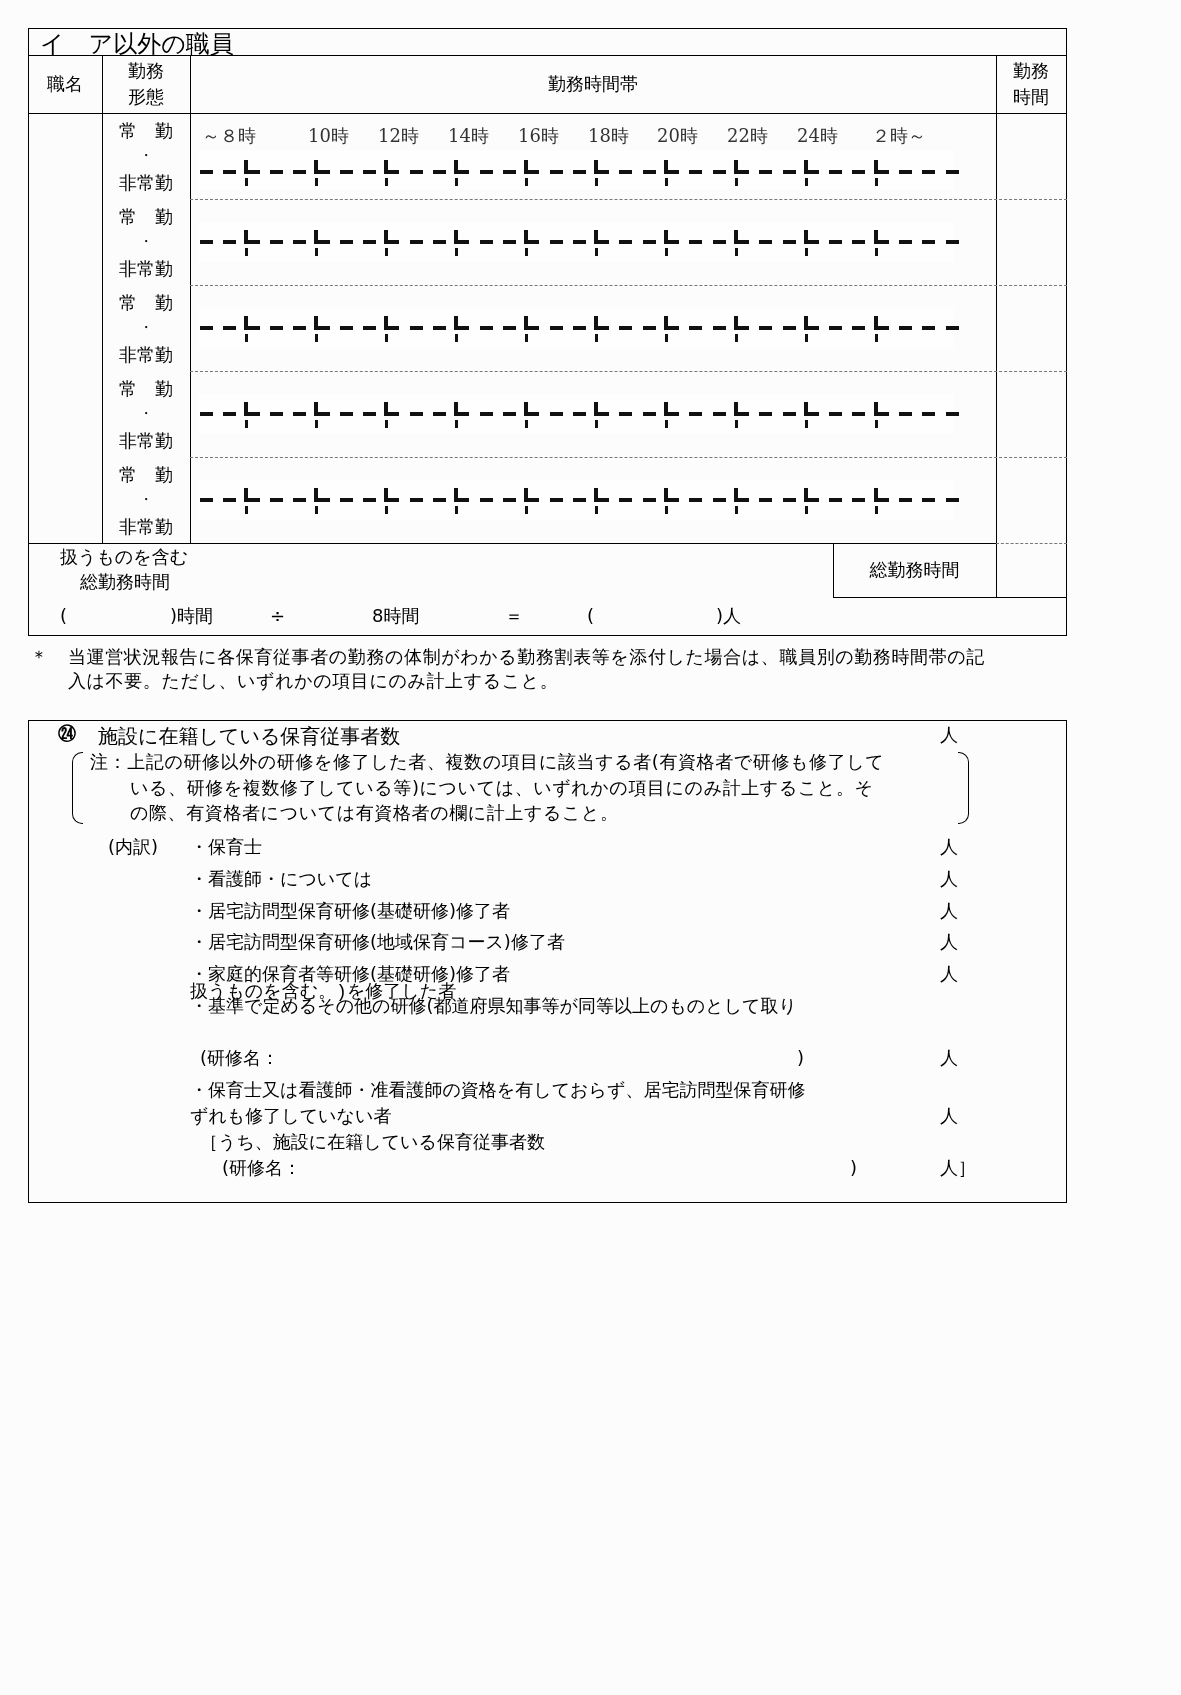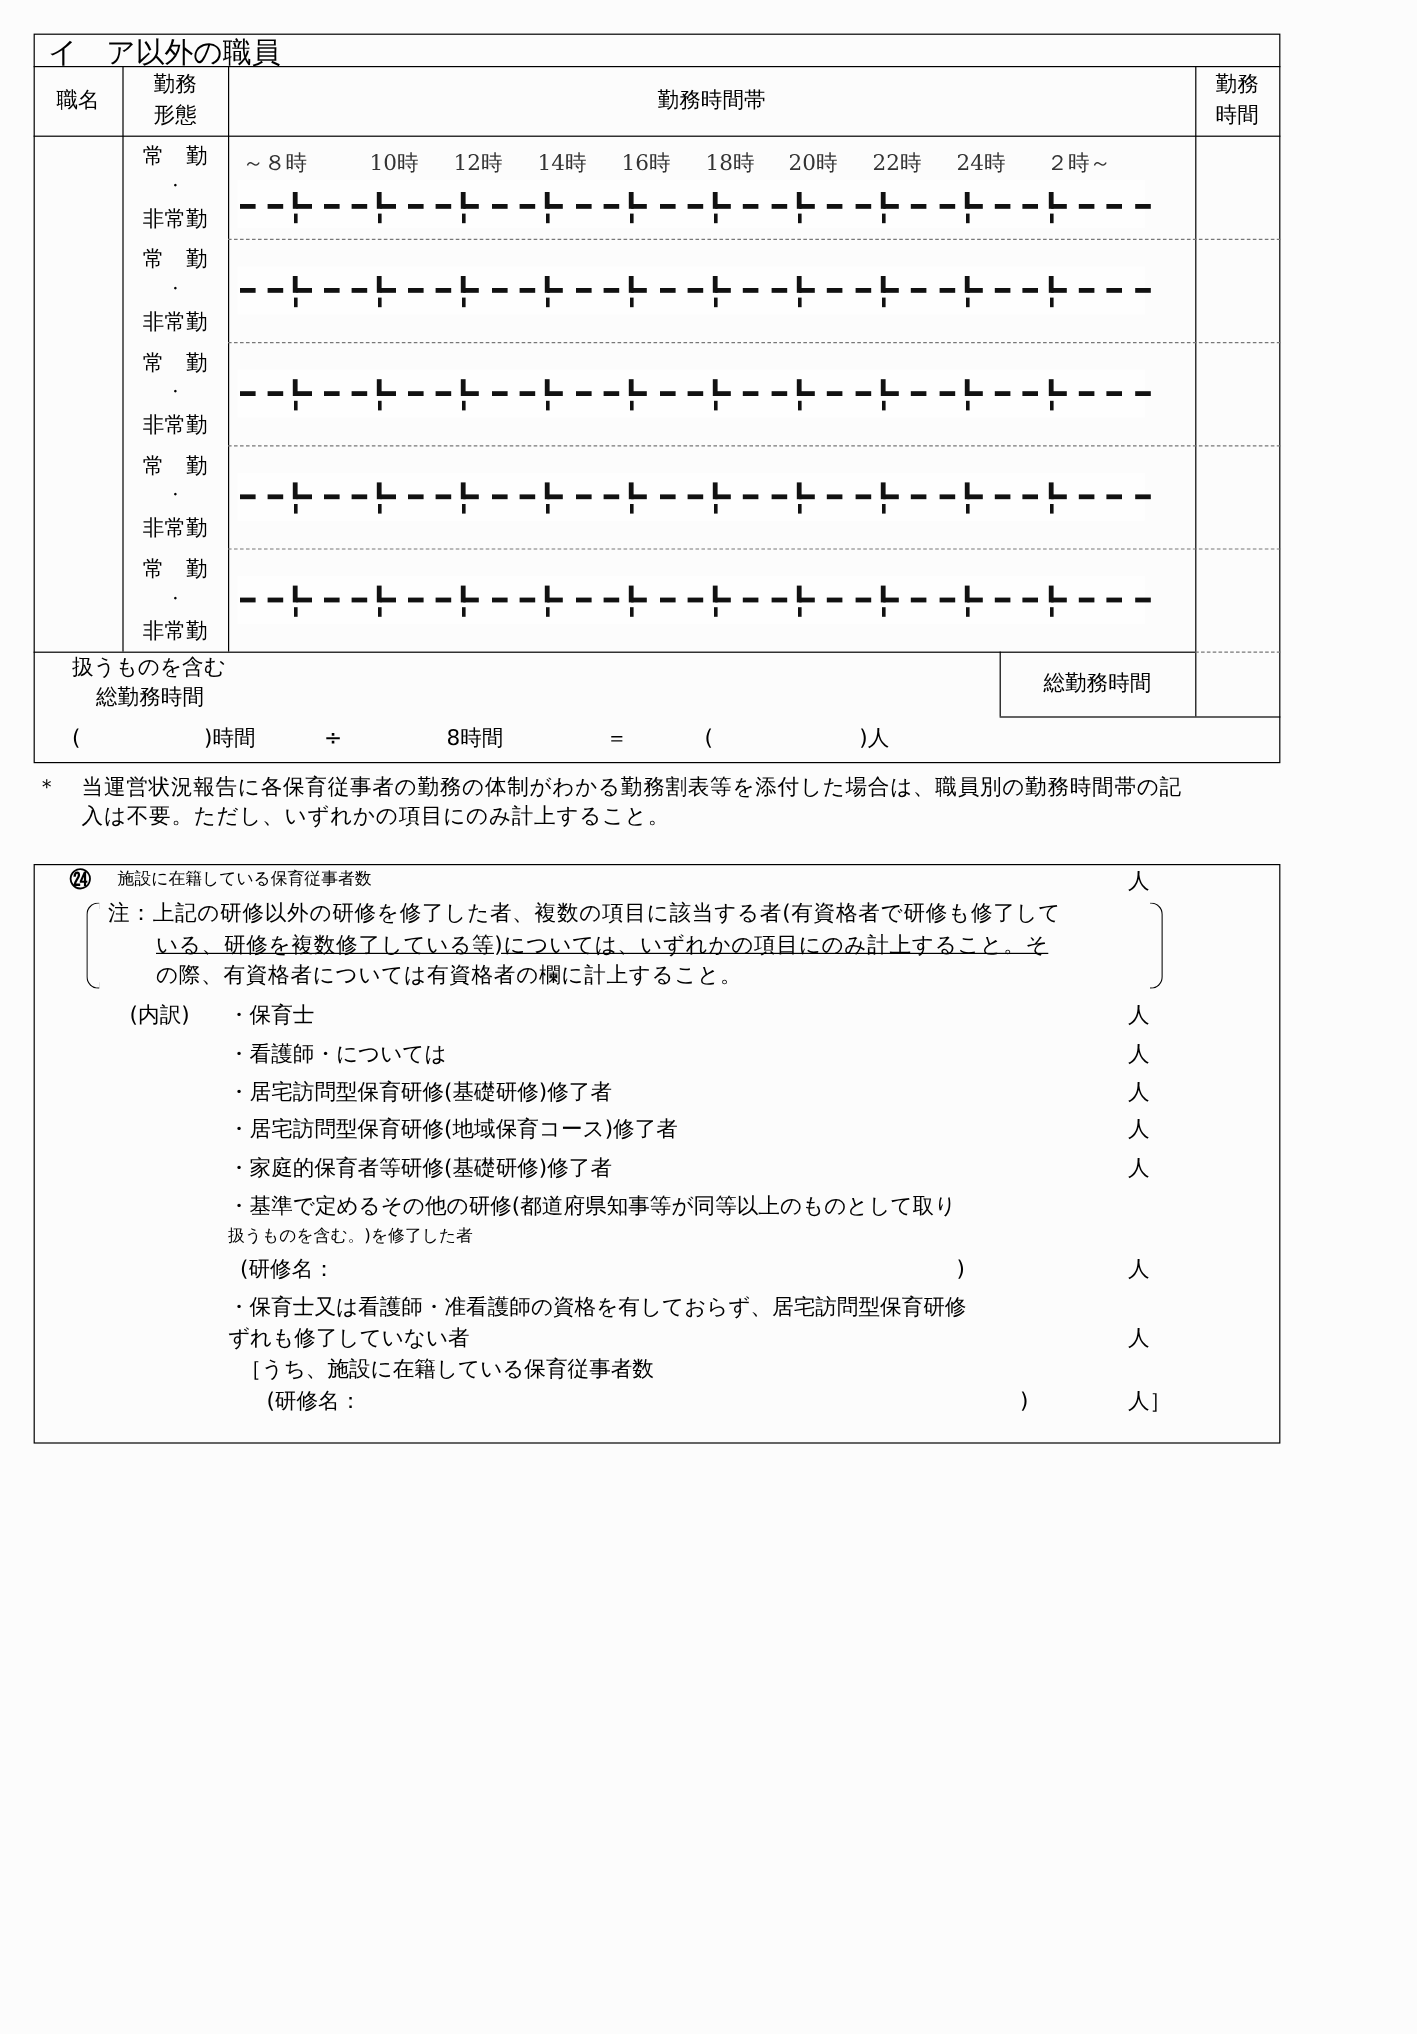--- a/index.html
+++ b/index.html
@@ -393,28 +393,28 @@
   <div class="txt" style="left:716px; top:607px; font-size:18px;">)人</div>
 </div>
 
 <div class="txt" style="left:30px; top:648px; font-size:18px;">＊</div>
 <div class="txt" style="left:68px; top:648px; font-size:18px; letter-spacing:0.6px;">当運営状況報告に各保育従事者の勤務の体制がわかる勤務割表等を添付した場合は、職員別の勤務時間帯の記</div>
 <div class="txt" style="left:68px; top:672px; font-size:18px; letter-spacing:0.6px;">入は不要。ただし、いずれかの項目にのみ計上すること。</div>
 
 <div class="box" style="left:28px; top:720px; width:1039px; height:483px;"></div>
 
 <div class="txt" style="left:58px; top:725px; font-size:18px; font-weight:bold;">㉔</div>
-<div class="txt" style="left:98px; top:726px; font-size:14px;">施設に在籍している保育従事者数</div>
+<div class="txt" style="left:98px; top:726px; font-size:20px;">施設に在籍している保育従事者数</div>
 <div class="txt" style="left:940px; top:726px; font-size:18px;">人</div>
 <div class="abs" style="left:860px; top:722px; width:76px; height:24px;"></div>
 
 <div class="abs" style="left:72px; top:752px; width:10px; height:70px; border:1px solid #000; border-right:none; border-radius:10px 0 0 10px;"></div>
 <div class="abs" style="left:958px; top:752px; width:10px; height:70px; border:1px solid #000; border-left:none; border-radius:0 10px 10px 0;"></div>
 <div class="txt" style="left:90px; top:753px; font-size:18px; letter-spacing:0.6px;">注：上記の研修以外の研修を修了した者、複数の項目に該当する者(有資格者で研修も修了して</div>
-<div class="txt" style="left:130px; top:779px; font-size:18px; letter-spacing:0.6px;text-decoration:underline;">いる、研修を複数修了している等)については、いずれかの項目にのみ計上すること。そ</div>
+<div class="txt" style="left:130px; top:779px; font-size:18px; letter-spacing:0.6px;">いる、研修を複数修了している等)については、いずれかの項目にのみ計上すること。そ</div>
 <div class="txt" style="left:130px; top:804px; font-size:18px; letter-spacing:0.6px;">の際、有資格者については有資格者の欄に計上すること。</div>
 
 <div class="txt" style="left:108px; top:838px; font-size:18px;">(内訳)</div>
 
 <div>
   <div class="txt" style="left:190px; top:838px; font-size:18px;">・保育士</div>
   <div class="abs" style="left:860px; top:835px; width:76px; height:24px;"></div>
   <div class="txt" style="left:940px; top:838px; font-size:18px;">人</div>
 </div>
 <div>
@@ -433,21 +433,21 @@
   <div class="txt" style="left:940px; top:933px; font-size:18px;">人</div>
 </div>
 <div>
   <div class="txt" style="left:190px; top:965px; font-size:18px;">・家庭的保育者等研修(基礎研修)修了者</div>
   <div class="abs" style="left:860px; top:962px; width:76px; height:24px;"></div>
   <div class="txt" style="left:940px; top:965px; font-size:18px;">人</div>
 </div>
 
 <div>
   <div class="txt" style="left:190px; top:997px; font-size:18px;">・基準で定めるその他の研修(都道府県知事等が同等以上のものとして取り</div>
-  <div class="txt" style="left:190px; top:1023px; font-size:14px;">扱うものを含む。)を修了した者</div>
+  <div class="txt" style="left:190px; top:983px; font-size:18px;font-family:Liberation Mono, monospace;">扱うものを含む。)を修了した者</div>
   <div class="txt" style="left:200px; top:1049px; font-size:18px;">(研修名：</div>
   <div class="abs" style="left:290px; top:1046px; width:500px; height:24px;"></div>
   <div class="txt" style="left:797px; top:1049px; font-size:18px;">)</div>
   <div class="abs" style="left:860px; top:1046px; width:76px; height:24px;"></div>
   <div class="txt" style="left:940px; top:1049px; font-size:18px;">人</div>
 </div>
 
 <div>
   <div class="txt" style="left:190px; top:1081px; font-size:18px;">・保育士又は看護師・准看護師の資格を有しておらず、居宅訪問型保育研修</div>
   <div class="txt" style="left:190px; top:1107px; font-size:18px;">ずれも修了していない者</div>

